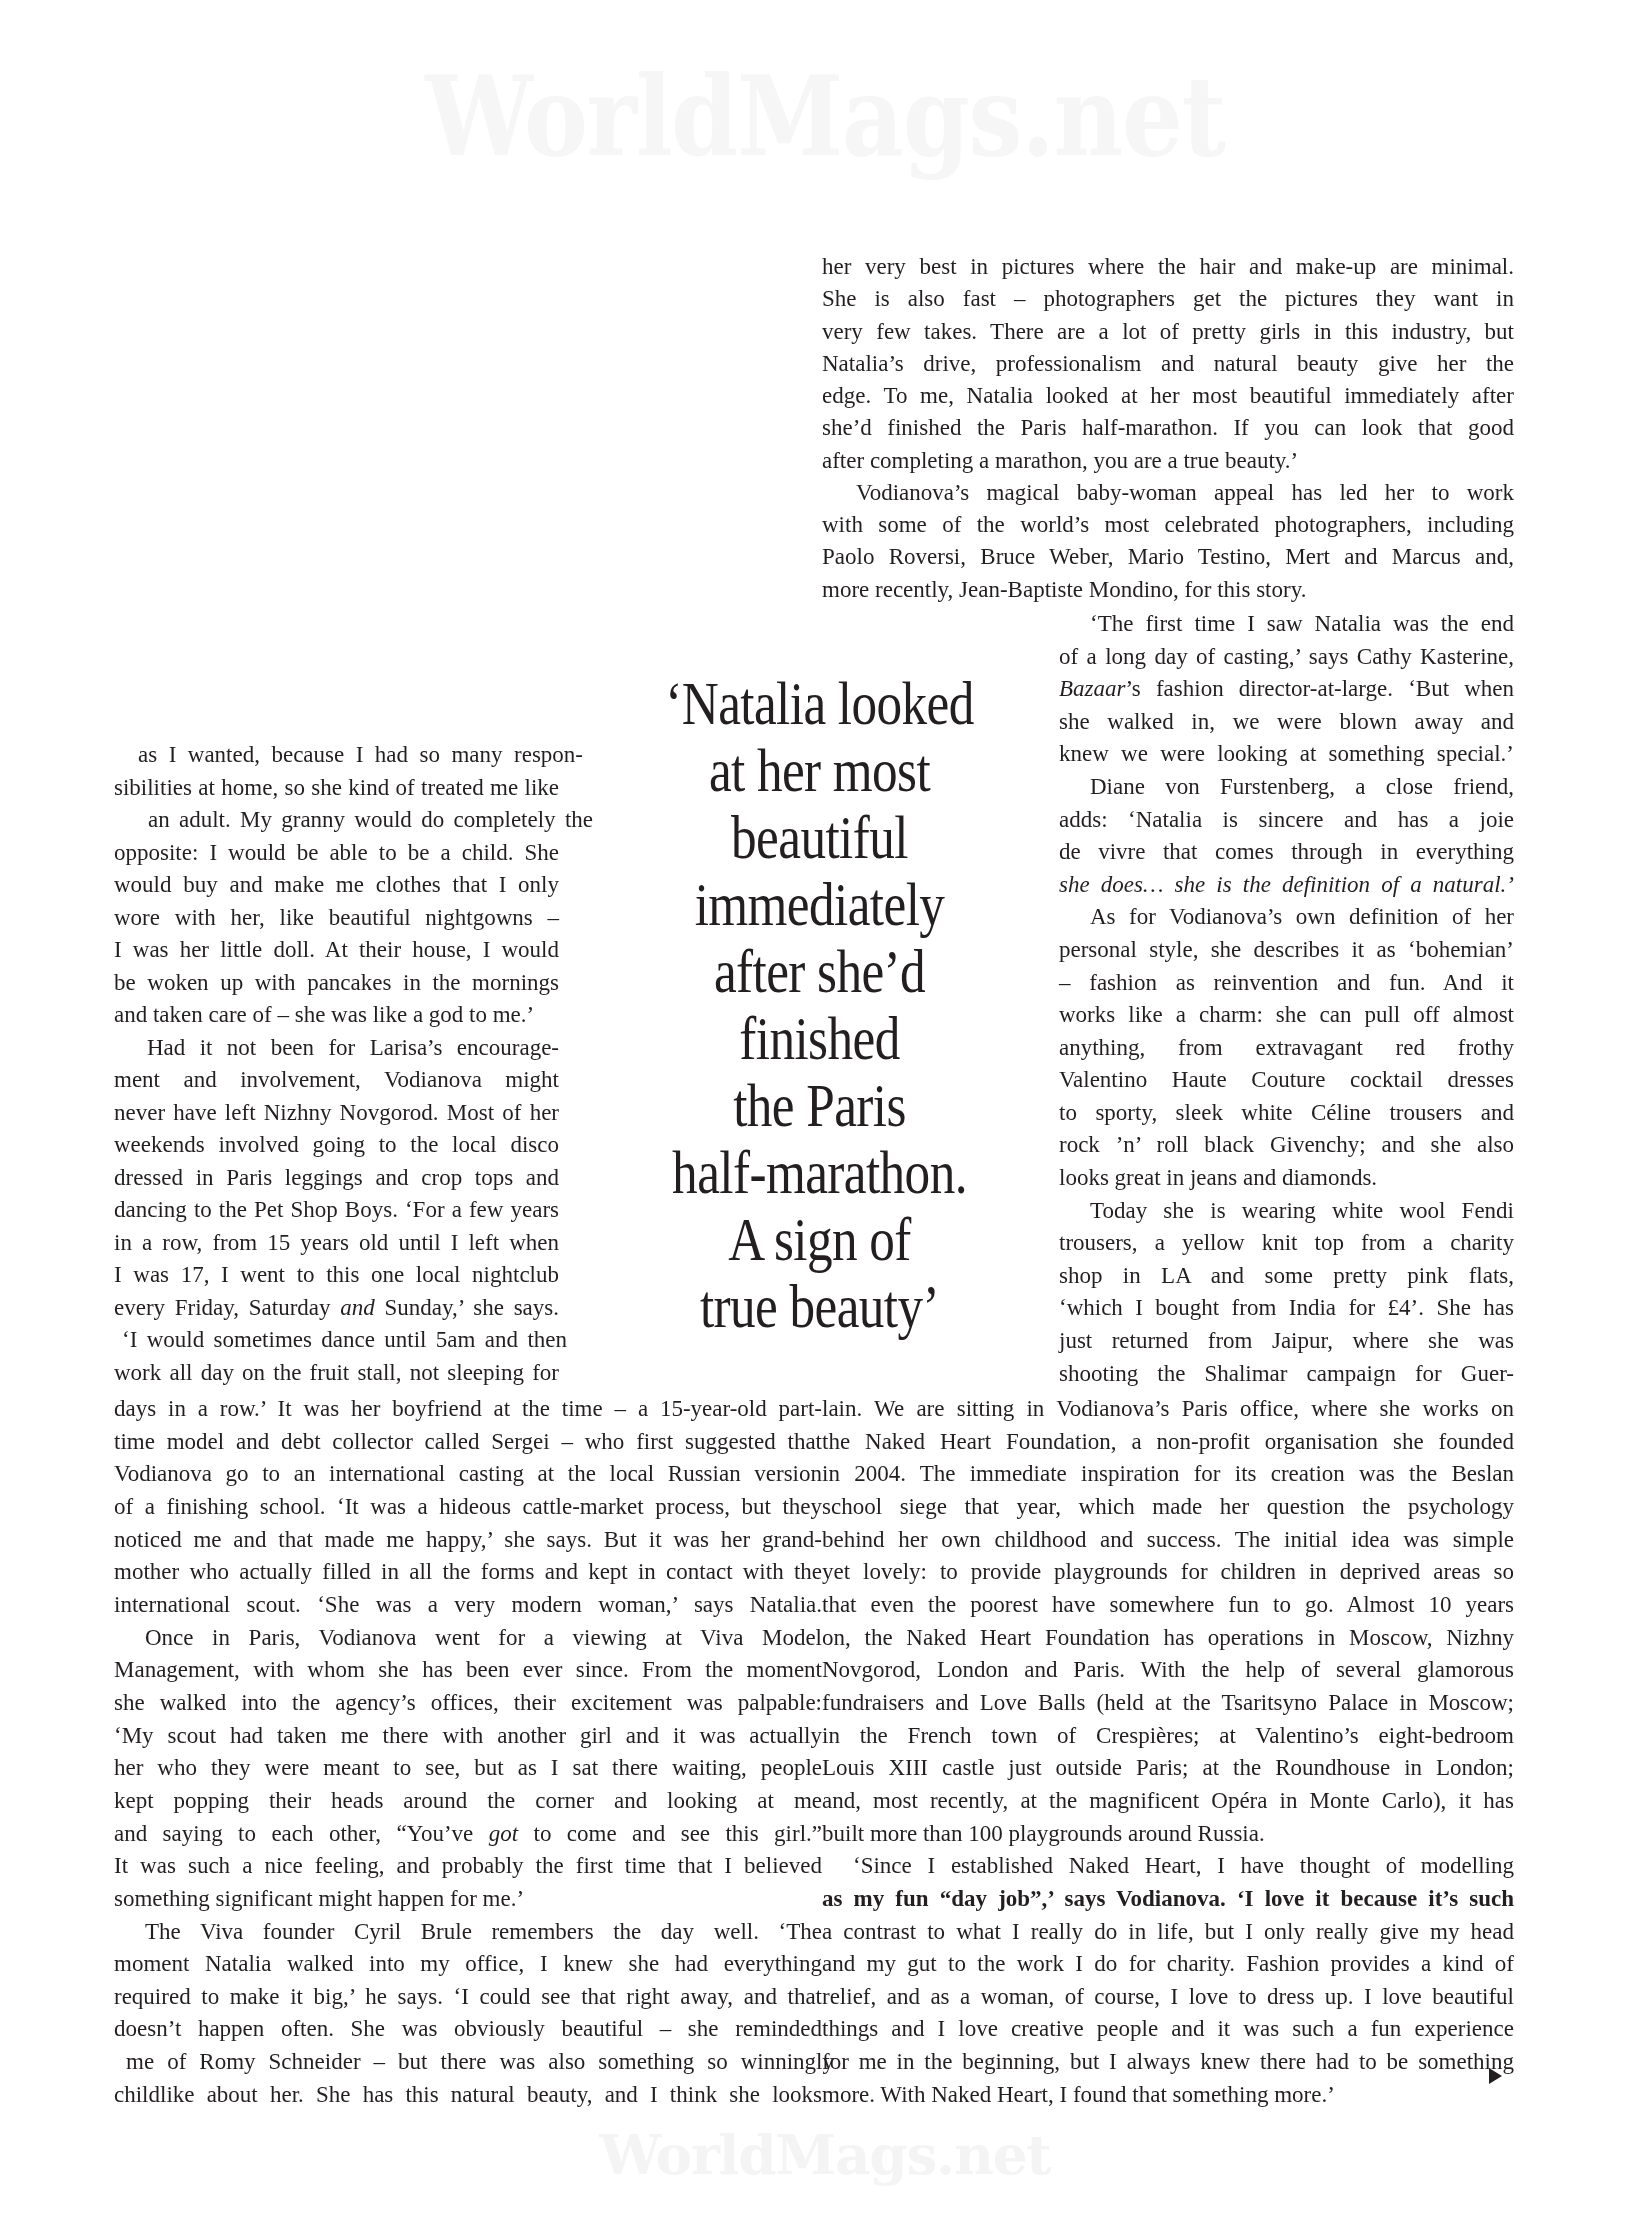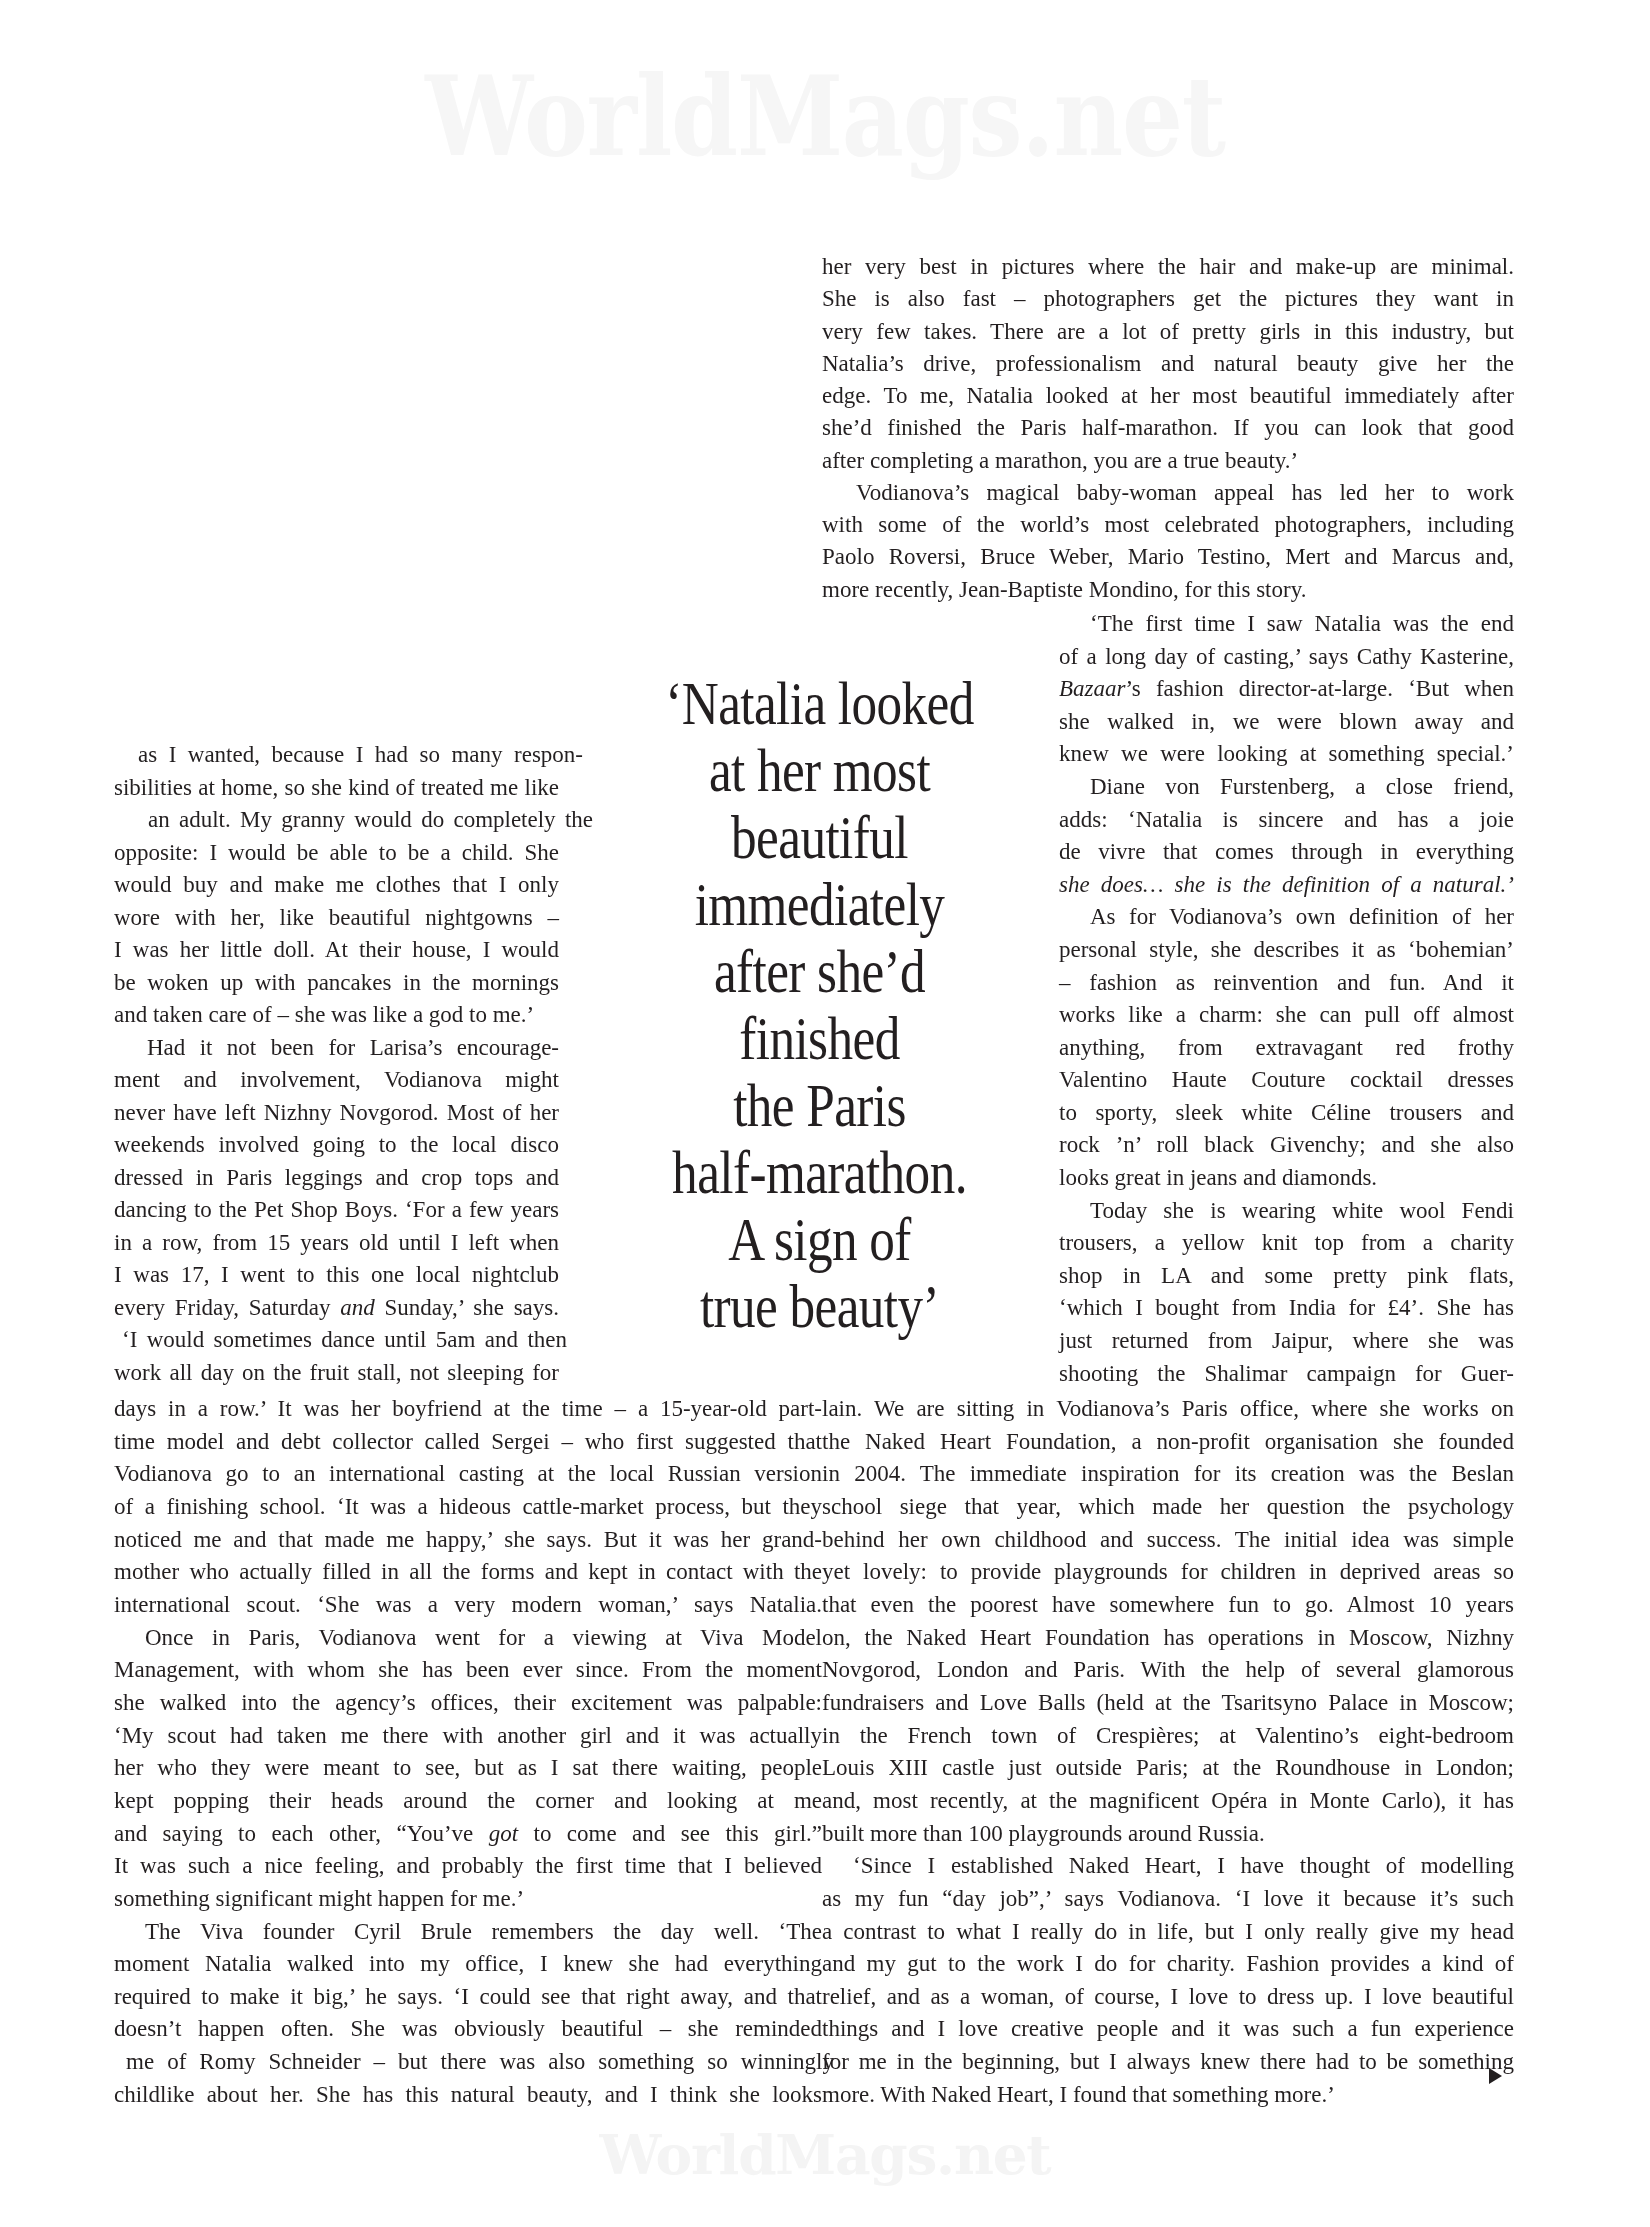--- a/index.html
+++ b/index.html
@@ -139,21 +139,21 @@
     <div class="line" style="top: 163px; left: 0px; width: 692px;">yet lovely: to provide playgrounds for children in deprived areas so</div>
     <div class="line" style="top: 196px; left: 0px; width: 692px;">that even the poorest have somewhere fun to go. Almost 10 years</div>
     <div class="line" style="top: 229px; left: 0px; width: 692px;">on, the Naked Heart Foundation has operations in Moscow, Nizhny</div>
     <div class="line" style="top: 261px; left: 0px; width: 692px;">Novgorod, London and Paris. With the help of several glamorous</div>
     <div class="line" style="top: 294px; left: 0px; width: 692px;">fundraisers and Love Balls (held at the Tsaritsyno Palace in Moscow;</div>
     <div class="line" style="top: 327px; left: 0px; width: 692px;">in the French town of Crespières; at Valentino’s eight-bedroom</div>
     <div class="line" style="top: 359px; left: 0px; width: 692px;">Louis XIII castle just outside Paris; at the Roundhouse in London;</div>
     <div class="line" style="top: 392px; left: 0px; width: 692px;">and, most recently, at the magnificent Opéra in Monte Carlo), it has</div>
     <div class="line last" style="top: 425px; left: 0px; width: 692px;">built more than 100 playgrounds around Russia.</div>
     <div class="line" style="top: 457px; left: 31px; width: 661px;">‘Since I established Naked Heart, I have thought of modelling</div>
-    <div class="line" style="top: 490px; left: 0px; width: 692px;">as my fun “day job”,’ says Vodianova. ‘I love it because it’s such</div>
+    <div class="line" style="top: 490px; left: 0px; width: 692px; font-weight: bold;">as my fun “day job”,’ says Vodianova. ‘I love it because it’s such</div>
     <div class="line" style="top: 523px; left: 0px; width: 692px;">a contrast to what I really do in life, but I only really give my head</div>
     <div class="line" style="top: 555px; left: 0px; width: 692px;">and my gut to the work I do for charity. Fashion provides a kind of</div>
     <div class="line" style="top: 588px; left: 0px; width: 692px;">relief, and as a woman, of course, I love to dress up. I love beautiful</div>
     <div class="line" style="top: 620px; left: 0px; width: 692px;">things and I love creative people and it was such a fun experience</div>
     <div class="line" style="top: 653px; left: 0px; width: 692px;">for me in the beginning, but I always knew there had to be something</div>
     <div class="line last" style="top: 686px; left: 0px; width: 692px;">more. With Naked Heart, I found that something more.’</div>
   </div>
 
 <div class="end-mark"></div>
 

